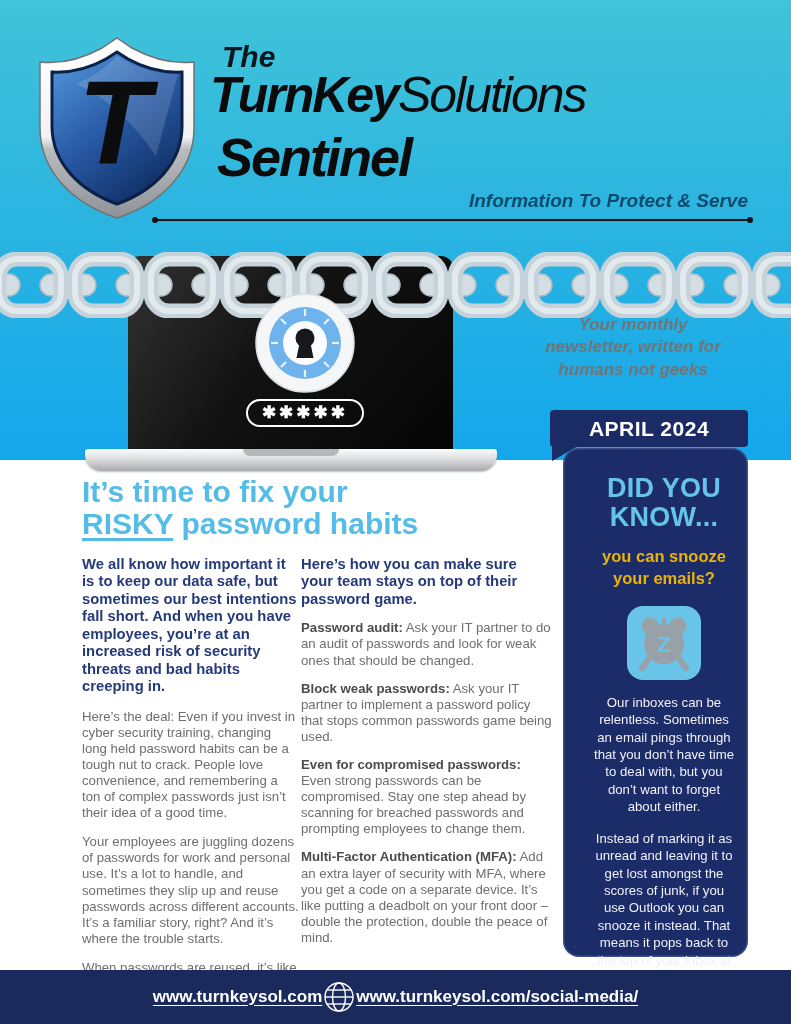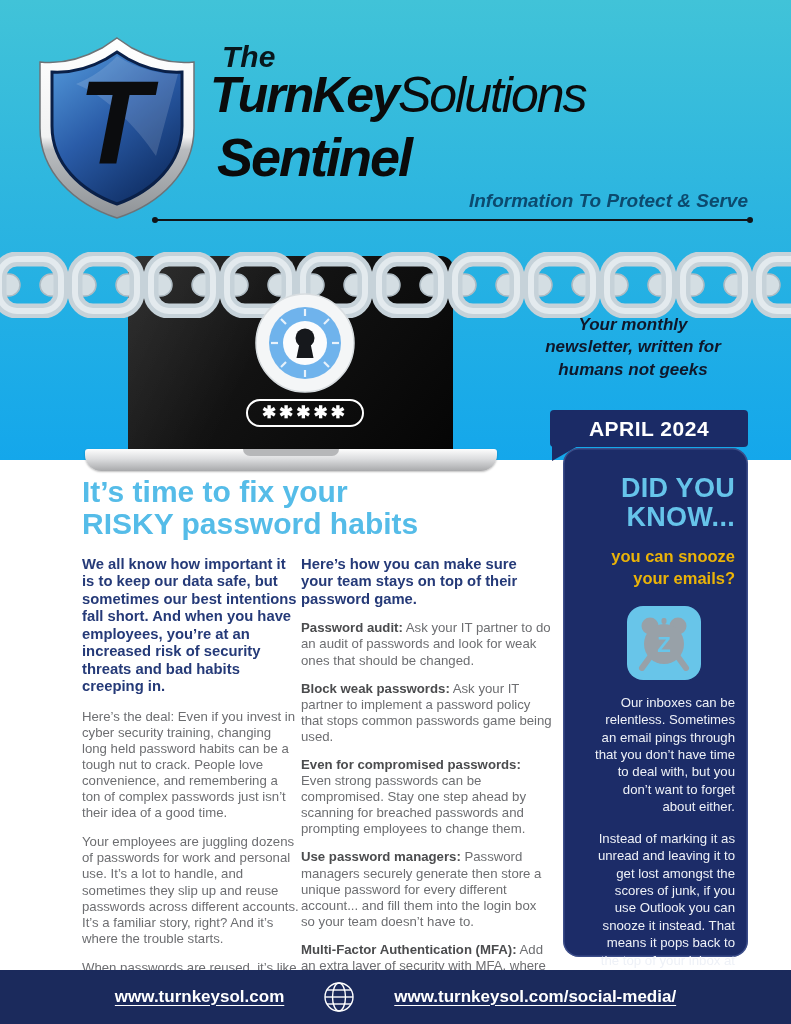--- a/index.html
+++ b/index.html
@@ -34,51 +34,51 @@
   .laptop-base::before { content:""; position:absolute; left:50%; top:0; margin-left:-48px; width:96px; height:7px; background:#b6b7b9; border-radius:0 0 9px 9px; }
   .pwd-pill { position:absolute; left:246px; top:399px; width:118px; height:28px; z-index:3;
               border:2.5px solid #ffffff; border-radius:15px; color:#ffffff; text-align:center;
               font-size:17px; font-weight:700; letter-spacing:3px; line-height:24px; }
   .shackle { position:absolute; left:270px; top:292px; z-index:3; }
   .chain { position:absolute; left:0; top:252px; z-index:4; }
   .padlock-face { position:absolute; left:245px; top:283px; z-index:5; }
 
   
   .banner-note { position:absolute; left:540px; top:314px; width:186px; z-index:6; text-align:center;
-                 color:#0f172a; font-style:italic; font-weight:600; font-size:17px; line-height:1.32; }
+                 color:#737373; font-style:italic; font-weight:600; font-size:17px; line-height:1.32; }
   .april-badge { position:absolute; left:550px; top:410px; width:198px; height:37px; z-index:7;
                  background:#1b2b66; border-radius:4px; color:#ffffff; font-weight:800; font-size:21px;
                  letter-spacing:0.5px; text-align:center; line-height:37px; }
   .april-badge::after { content:""; position:absolute; left:2px; bottom:-14px; width:26px; height:15px;
                  background:#1b2b66; clip-path:polygon(0 0, 100% 0, 0 100%); }
 
   
   .sidebar { position:absolute; left:563px; top:448px; width:185px; height:509px; z-index:8;
-             background:#1c2c68; border-radius:16px; padding:26px 13px 18px 30px; text-align:right;
+             background:#1c2c68; border-radius:16px; padding:26px 13px 18px 30px; text-align:center;
              box-shadow:0 0 0 1.5px rgba(120,140,200,0.35) inset; }
   .sb-heading { color:#66c4ea; font-size:27px; font-weight:800; line-height:1.06; letter-spacing:0.3px; }
   .sb-sub { margin-top:14px; color:#eab308; font-size:16.5px; font-weight:600; line-height:1.35; }
   .sb-iconwrap { width:74px; height:74px; margin:16px auto 4px auto; background:#68c5e9; border-radius:16px;
                  display:flex; align-items:center; justify-content:center; }
   .sb-p { margin-top:14px; color:#eef1f7; font-size:13.2px; line-height:1.32; }
   .sb-cta { margin-top:15px; color:#58c2ec; font-size:13.5px; font-weight:800; line-height:1.35; }
 
   
   .headline { position:absolute; left:82px; top:476px; z-index:1; color:#55bce8; font-size:30px; font-weight:800; line-height:1.08; }
-  .headline .risky { text-decoration-thickness:3px; text-underline-offset:4px; }
+  .headline .risky { text-decoration:underline; text-decoration-thickness:3px; text-underline-offset:4px; }
   .col-left { position:absolute; left:82px; top:556px; width:217px; z-index:1; }
   .col-mid  { position:absolute; left:301px; top:556px; width:251px; z-index:1; }
   .intro, .mid-heading { color:#253a78; font-size:14.8px; font-weight:800; line-height:1.18; }
   .bodyp { margin-top:13px; color:#6d6e71; font-size:13.2px; line-height:1.22; }
   .tip { margin-top:12px; color:#6d6e71; font-size:13.2px; line-height:1.22; }
   .tip .tlabel { font-weight:700; color:#4b4c4e; }
 
   
   .footer { position:absolute; left:0; bottom:0; width:791px; height:54px; background:#1b2a5c; z-index:9;
-            display:flex; align-items:center; justify-content:center; gap:38px; }
+            display:flex; align-items:center; justify-content:center; }
   .footer a { color:#ffffff; font-size:17px; font-weight:700; text-decoration:underline; text-underline-offset:3px; }
 </style>
 </head>
 <body>
 
 <div class="page">
 
   <div class="hero"></div>
 
   <svg class="logo" viewBox="0 0 162 184">
@@ -185,21 +185,20 @@
     <div class="bodyp">Here’s the deal: Even if you invest in cyber security training, changing long held password habits can be a tough nut to crack. People love convenience, and remembering a ton of complex passwords just isn’t their idea of a good time.</div>
     <div class="bodyp">Your employees are juggling dozens of passwords for work and personal use. It’s a lot to handle, and sometimes they slip up and reuse passwords across different accounts. It’s a familiar story, right? And it’s where the trouble starts.</div>
     <div class="bodyp">When passwords are reused, it’s like leaving the front door wide open for cyber criminals. If the password is breached on one site, they will try it to access other sites.</div>
   </div>
 
   <div class="col-mid">
     <div class="mid-heading">Here’s how you can make sure your team stays on top of their password game.</div>
     <div class="tip"><span class="tlabel">Password audit:</span><span> Ask your IT partner to do an audit of passwords and look for weak ones that should be changed.</span></div>
     <div class="tip"><span class="tlabel">Block weak passwords:</span><span> Ask your IT partner to implement a password policy that stops common passwords game being used.</span></div>
     <div class="tip"><span class="tlabel">Even for compromised passwords:</span><span> Even strong passwords can be compromised. Stay one step ahead by scanning for breached passwords and prompting employees to change them.</span></div>
-    <div class="tip"><span class="tlabel">Use password managers:</span><span> Password managers securely generate then store a unique password for every different account... and fill them into the login box so your team doesn’t have to.</span></div>
     <div class="tip"><span class="tlabel">Multi-Factor Authentication (MFA):</span><span> Add an extra layer of security with MFA, where you get a code on a separate device. It’s like putting a deadbolt on your front door – double the protection, double the peace of mind.</span></div>
 
   </div>
 
   <div class="sidebar">
     <div class="sb-heading">DID YOU KNOW...</div>
     <div class="sb-sub">you can snooze your emails?</div>
     <div class="sb-iconwrap">
       <svg width="54" height="56" viewBox="0 0 54 56">
         <circle cx="13" cy="11" r="8.5" fill="#98a1a8"></circle>

